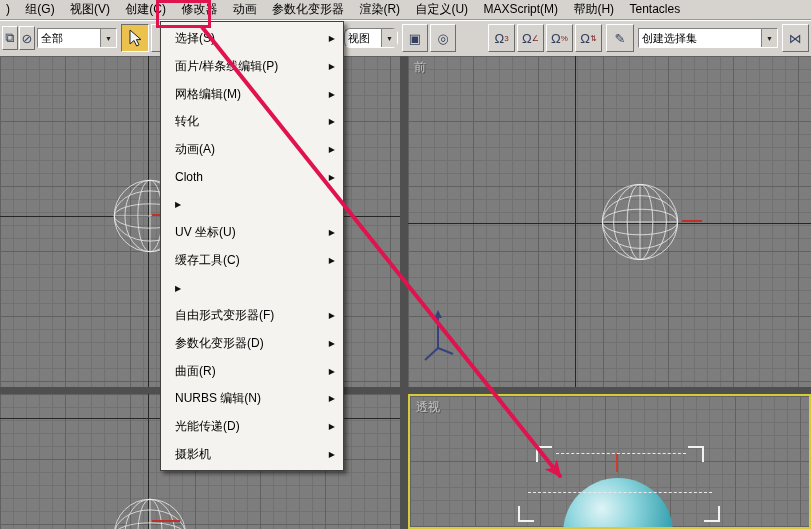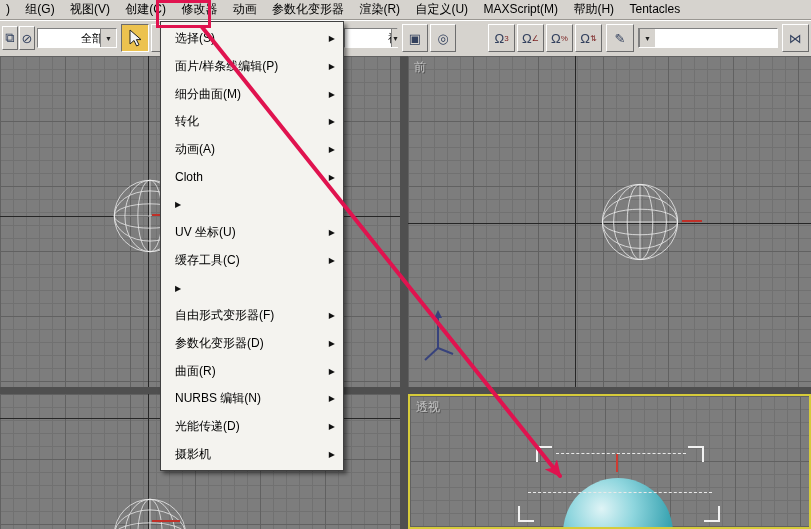--- a/index.html
+++ b/index.html
@@ -24,21 +24,21 @@
     position:absolute;top:3px;height:28px;box-sizing:border-box;
     background:#d6d3ce;border:1px solid;border-color:#fff #6d6d6d #6d6d6d #fff;
     display:flex;align-items:center;justify-content:center;font-size:13px;color:#33415e;
   }
   .tbtn.small{height:24px;top:5px;}
   .tbtn.active{background:#ecc24f;border-color:#6d6d6d #fff #fff #6d6d6d;}
   .combo{
     position:absolute;top:7px;height:20px;box-sizing:border-box;background:#fff;
     border:1px solid;border-color:#808080 #fff #fff #808080;display:flex;align-items:center;
   }
-  .combo .cval{flex:1;padding:0 3px;font-size:11px;white-space:nowrap;overflow:hidden;margin-left:40px;}
+  .combo .cval{flex:1;padding:0 3px;font-size:11px;white-space:nowrap;overflow:hidden;}
   .combo .cbtn{
     width:15px;height:100%;background:#d6d3ce;border-left:1px solid #808080;
     display:flex;align-items:center;justify-content:center;font-size:7px;color:#222;
   }
   .sup{font-size:8px;vertical-align:super;color:#7a1f1f;}
   .dash-square{width:14px;height:12px;border:1px dashed #33415e;}
   
   .vparea{position:absolute;left:0;top:56px;width:811px;height:473px;background:#4f4f4f;}
   .vp{
     position:absolute;overflow:hidden;background-color:#7d7d7d;
@@ -118,21 +118,21 @@
       <path d="M3,1 L3,15 L7,11.5 L9.6,17 L12,15.8 L9.4,10.6 L14,10.6 Z" fill="#f5f5f5" stroke="#222" stroke-width="1"></path>
     </svg>
   </div>
   <div class="tbtn" style="left:151px;width:28px;">
     <span>≡</span>
   </div>
   <div class="tbtn" style="left:181px;width:28px;">
     <span class="dash-square"></span>
   </div>
 
-  <div class="combo" style="left:344px;width:54px;">
+  <div class="combo" style="left:344px;width:54px;border-radius:6px;">
     <span class="cval">视图</span>
     <span class="cbtn">▼</span>
   </div>
 
   <div class="tbtn" style="left:402px;width:26px;">
     <span>▣</span>
   </div>
   <div class="tbtn" style="left:430px;width:26px;">
     <span>◎</span>
   </div>
@@ -152,20 +152,21 @@
   <div class="tbtn" style="left:575px;width:27px;">
     <span>Ω</span>
       <span class="sup">⇅</span>
   </div>
 
   <div class="tbtn" style="left:606px;width:28px;">
     <span>✎</span>
   </div>
 
   <div class="combo" style="left:638px;width:140px;">
+    <span class="cval">创建选择集</span>
     <span class="cbtn">▼</span>
   </div>
 
   <div class="tbtn" style="left:782px;width:27px;">
     <span>⋈</span>
   </div>
 </div>
 
 <div class="vparea">
 
@@ -245,21 +246,21 @@
 <div class="dropdown">
   <div class="dd-item">
       <span class="dd-label">选择(S)</span>
       <span class="dd-arrow">▶</span>
     </div>
   <div class="dd-item">
       <span class="dd-label">面片/样条线编辑(P)</span>
       <span class="dd-arrow">▶</span>
     </div>
   <div class="dd-item">
-      <span class="dd-label">细分曲面(M)</span>
+      <span class="dd-label">网格编辑(M)</span>
       <span class="dd-arrow">▶</span>
     </div>
   <div class="dd-item">
       <span class="dd-label">转化</span>
       <span class="dd-arrow">▶</span>
     </div>
   <div class="dd-item">
       <span class="dd-label">动画(A)</span>
       <span class="dd-arrow">▶</span>
     </div>

